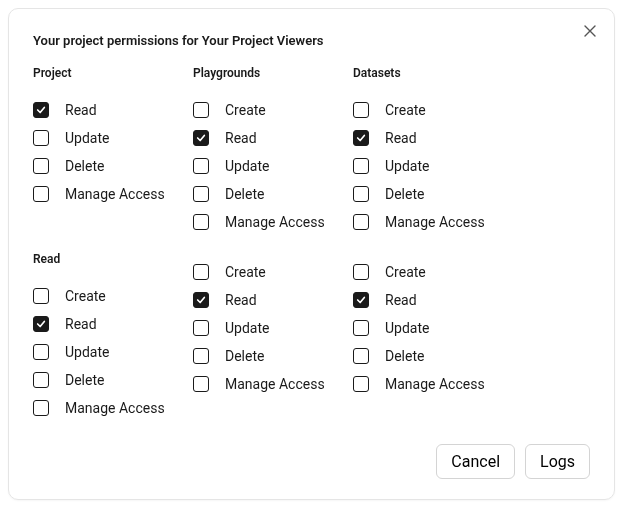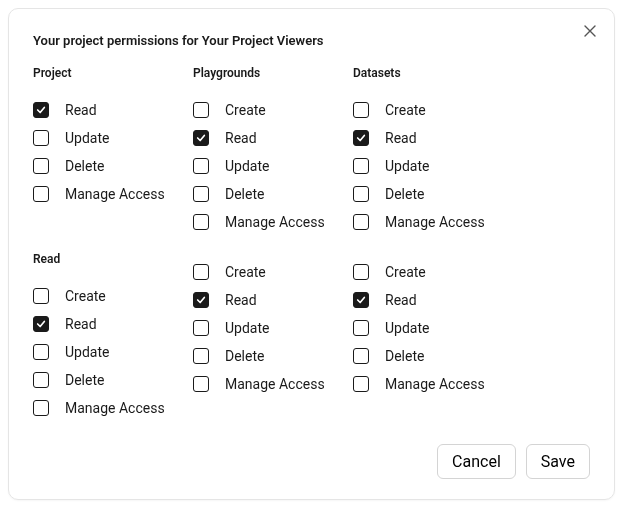--- a/index.html
+++ b/index.html
@@ -262,16 +262,16 @@
         </div>
         <div class="perm-row">
           <span class="checkbox"></span>
           <span class="perm-label">Manage Access</span>
         </div>
       </div>
     </div>
 
   <div class="footer">
     <button class="btn">Cancel</button>
-    <button class="btn">Save</button>
+    <button class="btn">Logs</button>
   </div>
 
 </div>
 
 </body></html>

